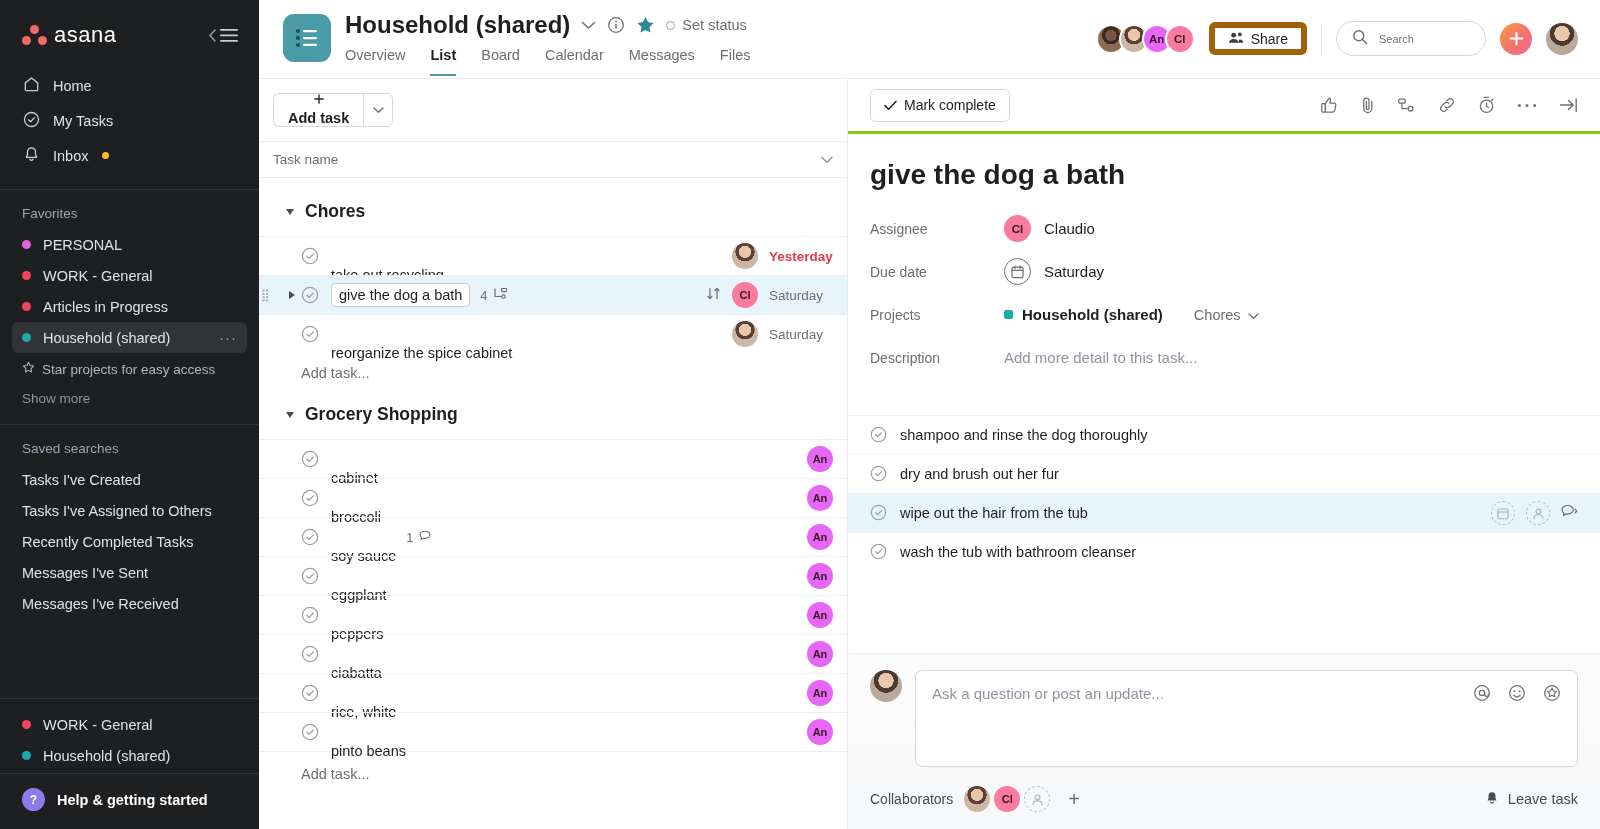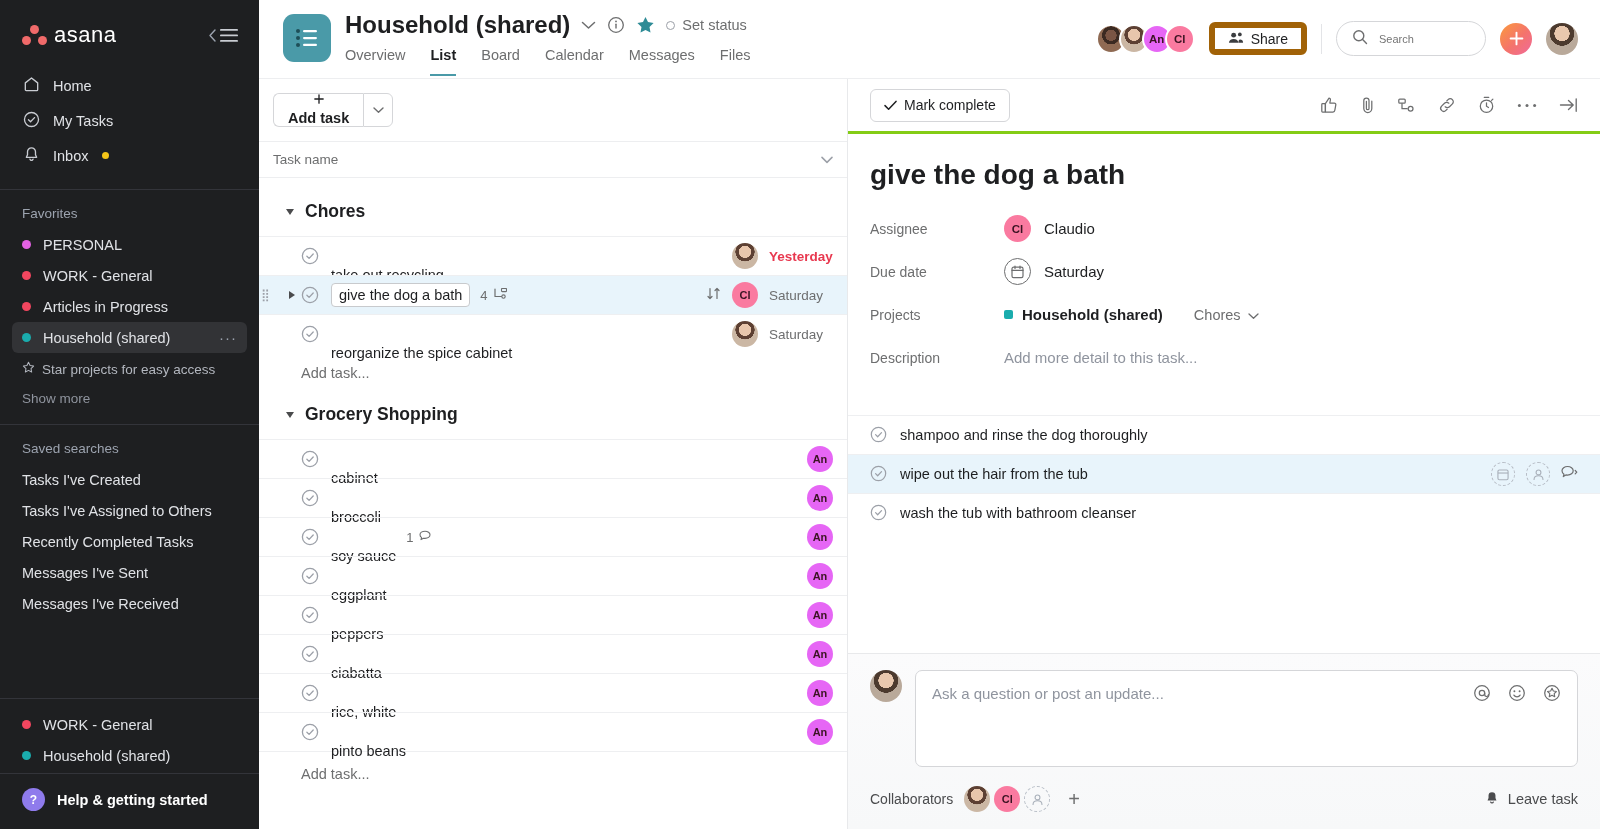--- a/index.html
+++ b/index.html
@@ -747,20 +747,27 @@
           <div class="subtasks-wrap">
 
             <div class="sub-row">
               <span class="check"><svg width="17" height="17" viewBox="0 0 18 18" fill="none">
                     <circle cx="9" cy="9" r="7.6" stroke="#9ca0a8" stroke-width="1.3"></circle>
                     <path d="M5.9 9.2l2.2 2.2L12.2 7" stroke="#9ca0a8" stroke-width="1.3" stroke-linecap="round" stroke-linejoin="round"></path>
                   </svg></span>
               <span class="sub-text">shampoo and rinse the dog thoroughly</span>
             </div>
 
+            <div class="sub-row">
+              <span class="check"><svg width="17" height="17" viewBox="0 0 18 18" fill="none">
+                    <circle cx="9" cy="9" r="7.6" stroke="#9ca0a8" stroke-width="1.3"></circle>
+                    <path d="M5.9 9.2l2.2 2.2L12.2 7" stroke="#9ca0a8" stroke-width="1.3" stroke-linecap="round" stroke-linejoin="round"></path>
+                  </svg></span>
+              <span class="sub-text">dry and brush out her fur</span>
+            </div>
 
             <div class="sub-row hovered">
               <span class="check"><svg width="17" height="17" viewBox="0 0 18 18" fill="none">
                     <circle cx="9" cy="9" r="7.6" stroke="#9ca0a8" stroke-width="1.3"></circle>
                     <path d="M5.9 9.2l2.2 2.2L12.2 7" stroke="#9ca0a8" stroke-width="1.3" stroke-linecap="round" stroke-linejoin="round"></path>
                   </svg></span>
               <span class="sub-text">wipe out the hair from the tub</span>
               <span class="sub-icons">
                 <span class="dashed-ic">
                   <svg width="12" height="13" viewBox="0 0 13 14" fill="none">

